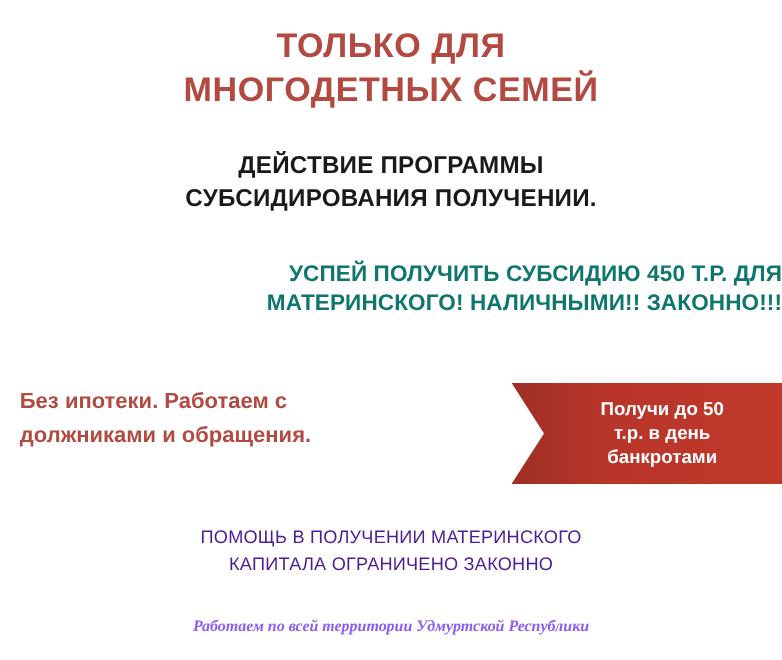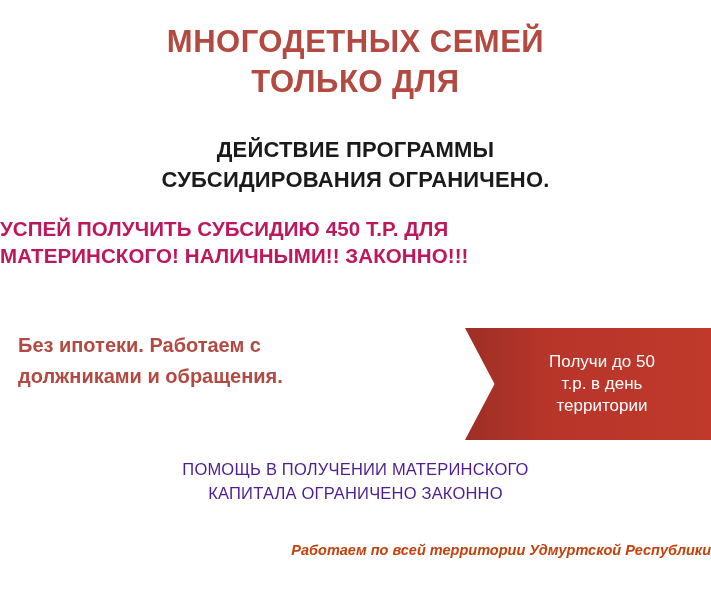--- a/index.html
+++ b/index.html
@@ -39,26 +39,26 @@
     font-weight: bold;
     font-size: 22px;
     line-height: 1.35;
     margin-top: 34px;
     letter-spacing: 0.2px;
   }
   .subhead .line {
     display: block;
   }
   .offer {
-    text-align: left;
-    color: #be185d;
+    text-align: right;
+    color: #0f766e;
     font-weight: bold;
     font-size: 20.5px;
     line-height: 1.35;
-    margin-top: 20px;
+    margin-top: 40px;
     letter-spacing: 0.1px;
   }
   .offer .line {
     display: block;
   }
   .mid-row {
     position: relative;
     margin-top: 58px;
     height: 96px;
   }
@@ -74,25 +74,25 @@
     text-align: left;
   }
   .benefits .line {
     display: block;
   }
   .ribbon {
     position: absolute;
     right: 0;
     top: 0;
     width: 246px;
-    height: 112px;
+    height: 92px;
     background: #b03a2e;
     background: linear-gradient(90deg, #9e2f25 0%, #b8352a 35%, #c0392b 100%);
     color: #ffffff;
-    font-weight: normal;
+    font-weight: bold;
     font-size: 17px;
     line-height: 1.3;
     display: flex;
     align-items: center;
     justify-content: center;
     text-align: center;
     clip-path: polygon(0% 0%, 100% 0%, 100% 100%, 0% 100%, 12% 50%);
     padding-left: 28px;
     box-sizing: border-box;
   }
@@ -107,58 +107,59 @@
     color: #4c1d95;
     font-size: 16.5px;
     line-height: 1.45;
     margin-top: 34px;
     letter-spacing: 0.2px;
   }
   .help .line {
     display: block;
   }
   .footer {
-    text-align: right;
-    color: #c2410c;
+    text-align: center;
+    color: #8b5cf6;
     font-style: italic;
     font-weight: bold;
     font-size: 14.5px;
     margin-top: 36px;
+    font-family: Liberation Serif, serif;
   }
 </style>
 </head>
 <body>
 
 <div class="poster">
 
   <div class="headline">
+    <span class="line">ТОЛЬКО ДЛЯ</span>
     <span class="line">МНОГОДЕТНЫХ СЕМЕЙ</span>
-    <span class="line">ТОЛЬКО ДЛЯ</span>
   </div>
 
   <div class="subhead">
     <span class="line">ДЕЙСТВИЕ ПРОГРАММЫ</span>
-    <span class="line">СУБСИДИРОВАНИЯ ОГРАНИЧЕНО.</span>
+    <span class="line">СУБСИДИРОВАНИЯ ПОЛУЧЕНИИ.</span>
   </div>
 
   <div class="offer">
     <span class="line">УСПЕЙ ПОЛУЧИТЬ СУБСИДИЮ 450 Т.Р. ДЛЯ</span>
     <span class="line">МАТЕРИНСКОГО! НАЛИЧНЫМИ!! ЗАКОННО!!!</span>
   </div>
 
   <div class="mid-row">
     <div class="benefits">
       <span class="line">Без ипотеки. Работаем с</span>
       <span class="line">должниками и обращения.</span>
     </div>
     <div class="ribbon">
       <span class="rtext">
         <span class="line">Получи до 50</span>
         <span class="line">т.р. в день</span>
-        <span class="line">территории</span>
+        <span class="line">банкротами</span>
       </span>
     </div>
   </div>
 
   <div class="help">
     <span class="line">ПОМОЩЬ В ПОЛУЧЕНИИ МАТЕРИНСКОГО</span>
     <span class="line">КАПИТАЛА ОГРАНИЧЕНО ЗАКОННО</span>
   </div>
 
   <div class="footer">Работаем по всей территории Удмуртской Республики</div>

